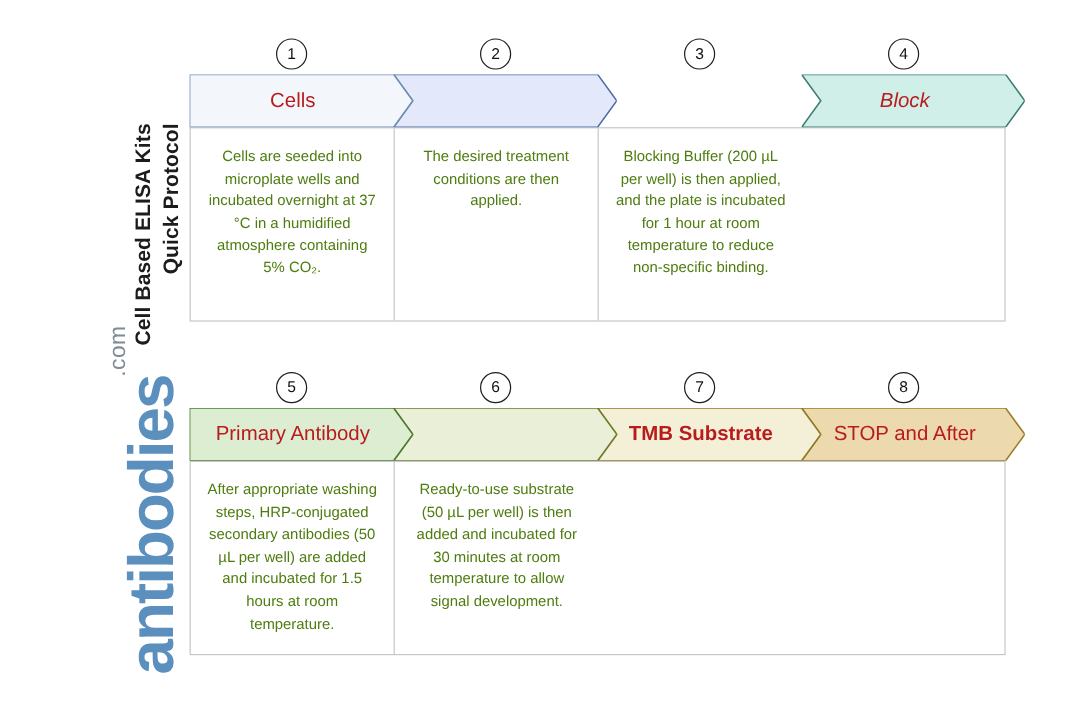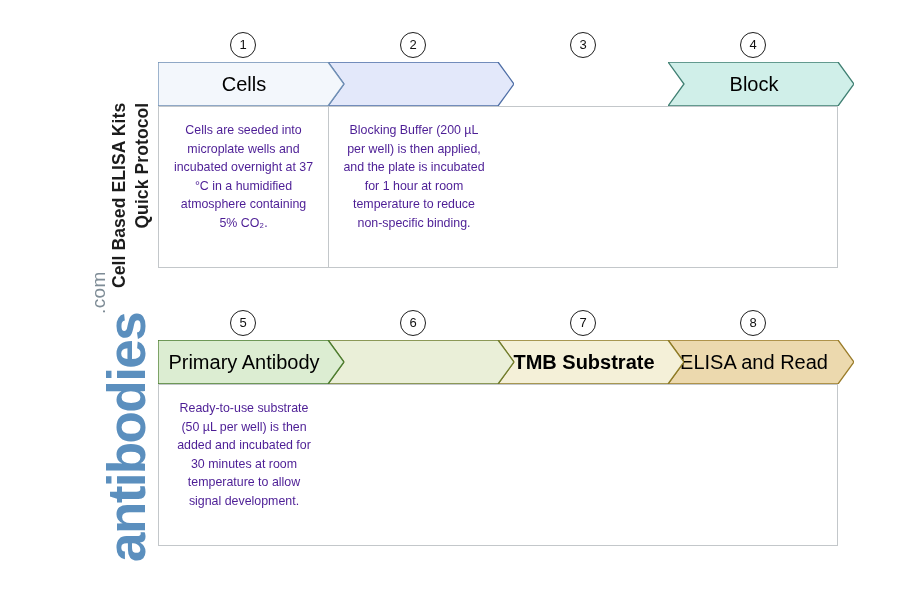--- a/index.html
+++ b/index.html
@@ -107,22 +107,22 @@
     justify-content: center;
   }
   .chev .chev-bg {
     position: absolute;
     inset: 0;
     z-index: 0;
   }
   .chev .chev-label {
     position: relative;
     z-index: 1;
-    font-size: 20px;
-    color: #000000;
+    font-size: 17px;
+    color: #b91c1c;
     text-align: center;
     width: 100%;
     padding-right: 14px;
     box-sizing: border-box;
   }
 
   
   .detail-strip {
     position: relative;
     width: 680px;
@@ -142,21 +142,21 @@
     display: flex;
     align-items: flex-start;
     justify-content: center;
   }
   .detail-cell:last-child { border-right: none; }
   .detail-cell p {
     margin: 0;
     font-size: 12.4px;
     line-height: 18.6px;
     text-align: center;
-    color: #4c1d95;
+    color: #4d7c0f;
   }
 </style>
 </head>
 <body>
 
 <div id="left-rail">
 
   <div class="vtext" id="doc-title-wrap">
     <div class="tline l1">Cell Based ELISA Kits</div>
     <div class="tline l2">Quick Protocol</div>
@@ -181,30 +181,33 @@
         <svg class="chev-bg" viewBox="0 0 186 44" preserveAspectRatio="none" width="186" height="44">
           <path d="M 0 0 L 170 0 L 186 22 L 170 44 L 0 44 Z" fill="#f3f7fc" stroke="#6f8fb4" stroke-width="1.3" vector-effect="non-scaling-stroke"></path>
         </svg>
         <span class="chev-label">Cells</span>
       </div>
       <div class="chev" style="left: 170px; width: 186px; z-index: 9;">
         <svg class="chev-bg" viewBox="0 0 186 44" preserveAspectRatio="none" width="186" height="44">
           <path d="M 0 0 L 170 0 L 186 22 L 170 44 L 0 44 L 16 22 Z" fill="#e3e8fa" stroke="#4e6ea6" stroke-width="1.3" vector-effect="non-scaling-stroke"></path>
         </svg>
       </div>
-      <div class="chev" style="left: 510px; width: 186px; z-index: 7;">
+      <div class="chev" style="left: 510px; width: 186px; z-index: 7; font-style: italic;">
         <svg class="chev-bg" viewBox="0 0 186 44" preserveAspectRatio="none" width="186" height="44">
           <path d="M 0 0 L 170 0 L 186 22 L 170 44 L 0 44 L 16 22 Z" fill="#d0efe9" stroke="#3f7f72" stroke-width="1.3" vector-effect="non-scaling-stroke"></path>
         </svg>
         <span class="chev-label">Block</span>
       </div>
     </div>
   <div class="detail-strip">
       <div class="detail-cell">
         <p>Cells are seeded into microplate wells and incubated overnight at 37 °C in a humidified atmosphere containing 5% CO₂.</p>
+      </div>
+      <div class="detail-cell">
+        <p>The desired treatment conditions are then applied.</p>
       </div>
       <div class="detail-cell">
         <p>Blocking Buffer (200 µL per well) is then applied, and the plate is incubated for 1 hour at room temperature to reduce non-specific binding.</p>
       </div>
     </div>
 </div>
 
 <div class="flow-row" id="flow-row-2">
   <div class="badge-strip">
       <div class="step-badge" style="left: 72px;"><span>5</span></div>
@@ -227,21 +230,24 @@
       <div class="chev" style="left: 340px; width: 186px; z-index: 8; font-weight: bold;">
         <svg class="chev-bg" viewBox="0 0 186 44" preserveAspectRatio="none" width="186" height="44">
           <path d="M 0 0 L 170 0 L 186 22 L 170 44 L 0 44 L 16 22 Z" fill="#f4f0d8" stroke="#8d7a24" stroke-width="1.3" vector-effect="non-scaling-stroke"></path>
         </svg>
         <span class="chev-label">TMB Substrate</span>
       </div>
       <div class="chev" style="left: 510px; width: 186px; z-index: 7;">
         <svg class="chev-bg" viewBox="0 0 186 44" preserveAspectRatio="none" width="186" height="44">
           <path d="M 0 0 L 170 0 L 186 22 L 170 44 L 0 44 L 16 22 Z" fill="#ecd9ae" stroke="#9a7c2a" stroke-width="1.3" vector-effect="non-scaling-stroke"></path>
         </svg>
-        <span class="chev-label">ELISA and Read</span>
+        <span class="chev-label">STOP and After</span>
       </div>
     </div>
   <div class="detail-strip">
       <div class="detail-cell">
+        <p>After appropriate washing steps, HRP-conjugated secondary antibodies (50 µL per well) are added and incubated for 1.5 hours at room temperature.</p>
+      </div>
+      <div class="detail-cell">
         <p>Ready-to-use substrate (50 µL per well) is then added and incubated for 30 minutes at room temperature to allow signal development.</p>
       </div>
     </div>
 </div>
 
 </body></html>

